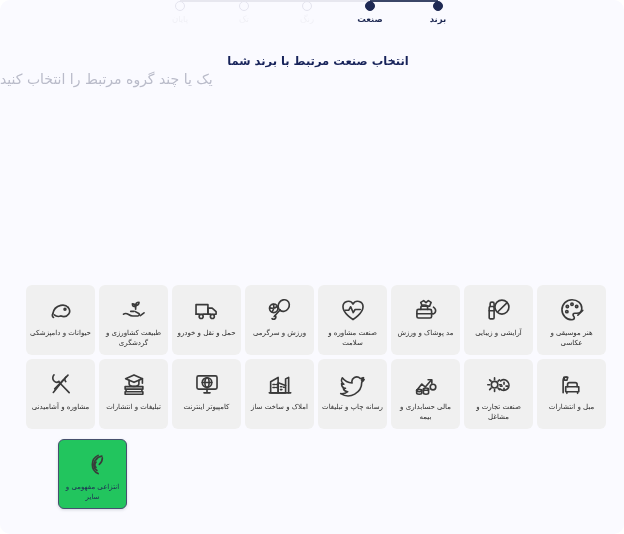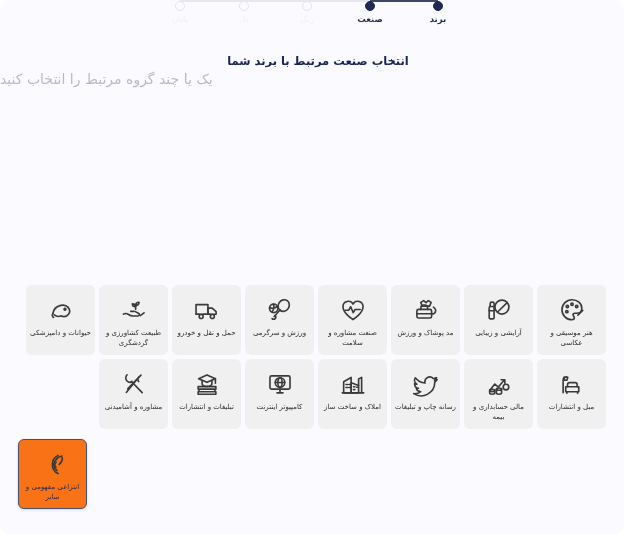--- a/index.html
+++ b/index.html
@@ -103,24 +103,25 @@
     border-radius: 6px;
     box-sizing: border-box;
     display: flex;
     flex-direction: column;
     align-items: center;
     justify-content: flex-start;
     padding-top: 9px;
     cursor: pointer;
   }
   .card.selected {
-    background: #f97316;
+    background: #22c55e;
     border: 1.5px solid #46506e;
     box-shadow: 0 1px 3px rgba(40,48,80,0.18);
     height: 70px;
+    margin-left: 40px;
   }
   .card-icon {
     width: 30px; height: 30px;
     display: flex;
     align-items: center;
     justify-content: center;
     color: #3a3a3a;
     flex: none;
   }
   .card-icon svg { width: 28px; height: 28px; display: block; }
@@ -283,20 +284,31 @@
             <path fill="none" stroke="currentColor" stroke-width="1.4" stroke-linecap="round" stroke-linejoin="round" d="M7.6 18.6v1.4M16.8 18.6v1.4"></path>
             <path fill="none" stroke="currentColor" stroke-width="1.4" stroke-linecap="round" stroke-linejoin="round" d="M4.4 19.4V8.6a2.6 2.6 0 0 1 2.6-2.6h.6"></path>
             <path fill="none" stroke="currentColor" stroke-width="1.4" stroke-linecap="round" stroke-linejoin="round" d="M5 6.2h3.4l-.8 2.6H5.8z"></path>
           </svg>
         </div>
         <div class="card-label">مبل و انتشارات</div>
       </div>
       <div class="card">
         <div class="card-icon">
           <svg viewBox="0 0 24 24">
+            <path fill="none" stroke="currentColor" stroke-width="1.4" stroke-linecap="round" stroke-linejoin="round" d="M13.4 9.4c1.8-1.4 4.2-1.2 5.8.4 1.8 1.8 1.8 4.6 0 6.4a4.5 4.5 0 0 1-6.4 0"></path>
+            <path fill="none" stroke="currentColor" stroke-width="1.4" stroke-linecap="round" stroke-linejoin="round" d="M16.3 10.6v1.6M16.3 15.6v1.6M13.1 13.8h1.6M18 13.8h1.6"></path>
+            <circle fill="none" stroke="currentColor" stroke-width="1.4" stroke-linecap="round" stroke-linejoin="round" cx="8.2" cy="12.6" r="2.8"></circle>
+            <path fill="none" stroke="currentColor" stroke-width="1.4" stroke-linecap="round" stroke-linejoin="round" d="M8.2 8.4V6.8M8.2 18.4v-1.6M4 12.6H2.4M14 12.6h-1.6M5.2 9.6 4 8.4M11.2 15.6l1.2 1.2M5.2 15.6 4 16.8M11.2 9.6l1.2-1.2"></path>
+          </svg>
+        </div>
+        <div class="card-label">صنعت تجارت و مشاغل</div>
+      </div>
+      <div class="card">
+        <div class="card-icon">
+          <svg viewBox="0 0 24 24">
             <path fill="none" stroke="currentColor" stroke-width="1.4" stroke-linecap="round" stroke-linejoin="round" d="M4 17.6 8.4 12l3 2.6 5-5.8"></path>
             <path fill="none" stroke="currentColor" stroke-width="1.4" stroke-linecap="round" stroke-linejoin="round" d="M13.8 8.4h3.2v3"></path>
             <ellipse fill="none" stroke="currentColor" stroke-width="1.4" stroke-linecap="round" stroke-linejoin="round" cx="6.2" cy="17.6" rx="2.2" ry="1"></ellipse>
             <path fill="none" stroke="currentColor" stroke-width="1.4" stroke-linecap="round" stroke-linejoin="round" d="M4 17.6v2.2c0 .6 1 1 2.2 1s2.2-.4 2.2-1v-2.2"></path>
             <ellipse fill="none" stroke="currentColor" stroke-width="1.4" stroke-linecap="round" stroke-linejoin="round" cx="12" cy="16.4" rx="2.2" ry="1"></ellipse>
             <path fill="none" stroke="currentColor" stroke-width="1.4" stroke-linecap="round" stroke-linejoin="round" d="M9.8 16.4v3.4c0 .6 1 1 2.2 1s2.2-.4 2.2-1v-3.4"></path>
             <circle fill="none" stroke="currentColor" stroke-width="1.4" stroke-linecap="round" stroke-linejoin="round" cx="18" cy="14.6" r="2.4"></circle>
           </svg>
         </div>
         <div class="card-label">مالی حسابداری و بیمه</div>

